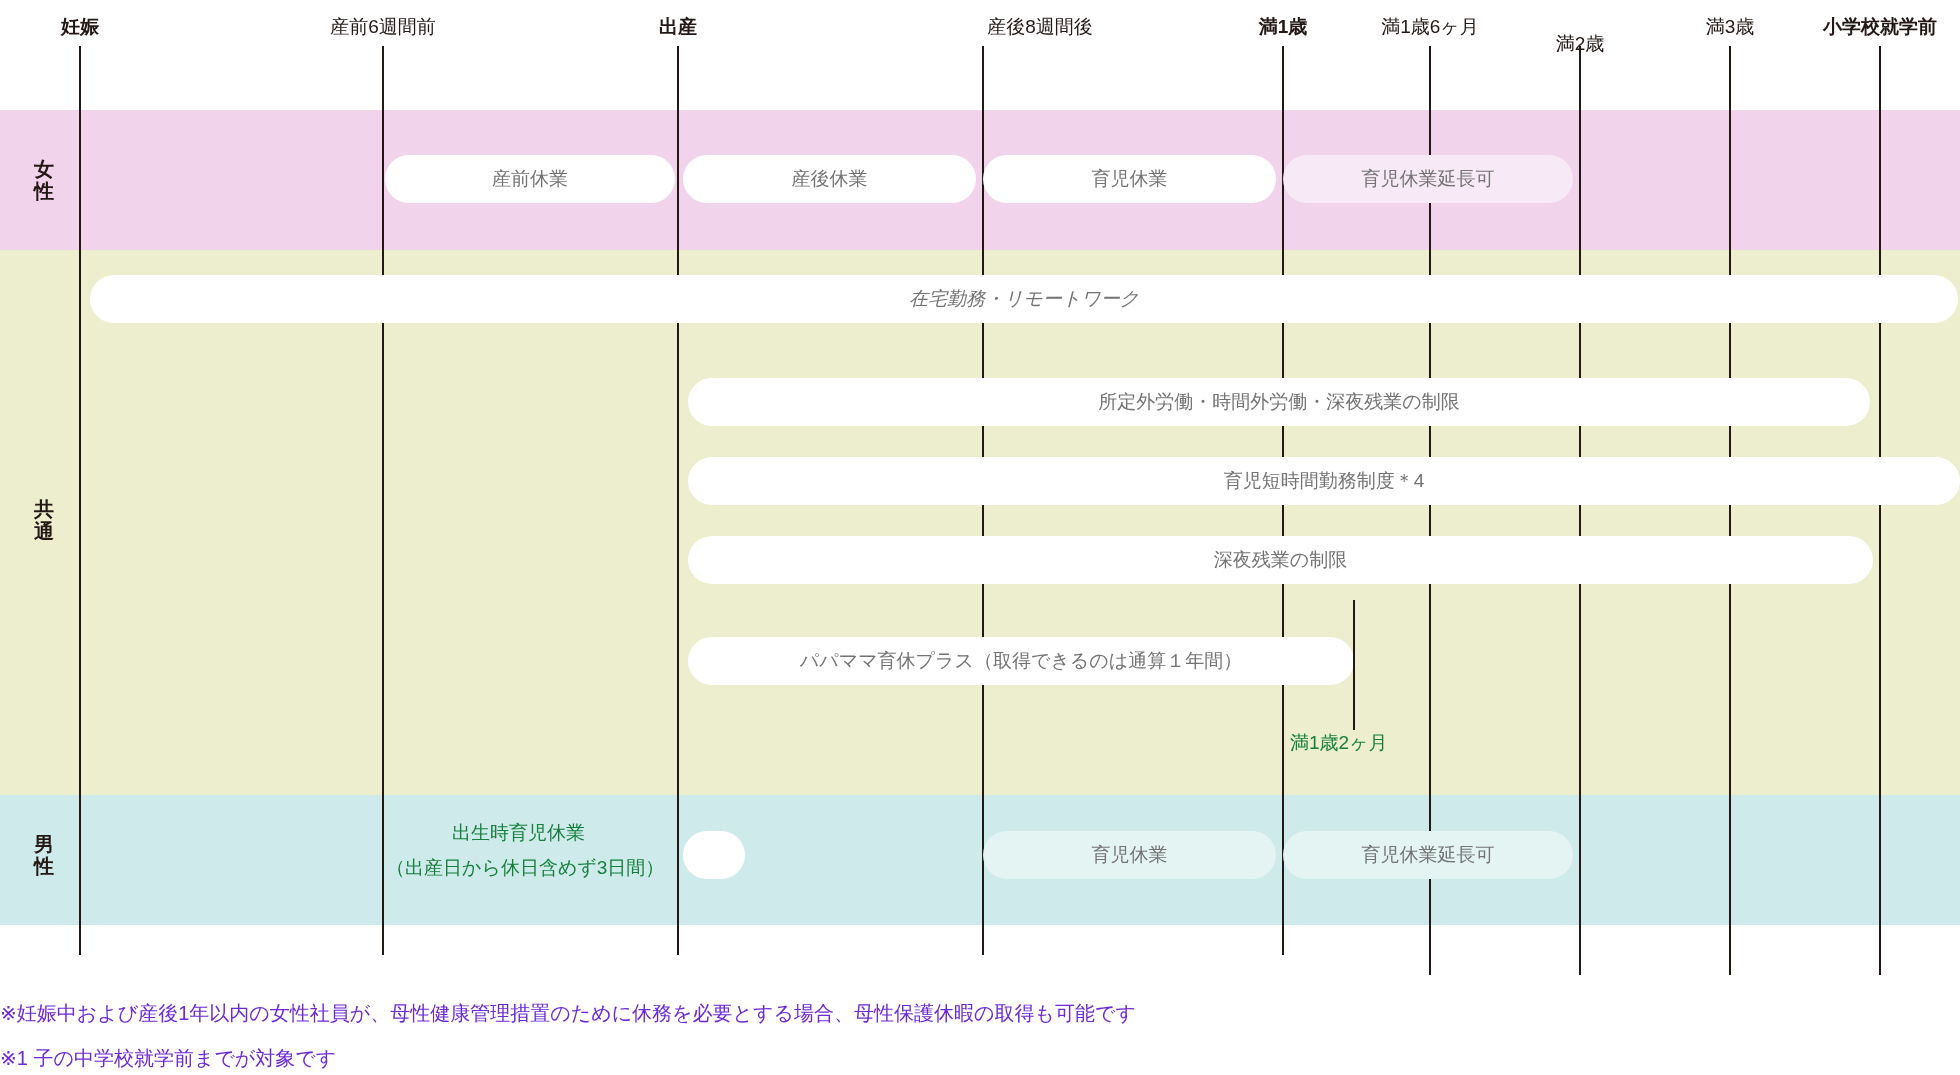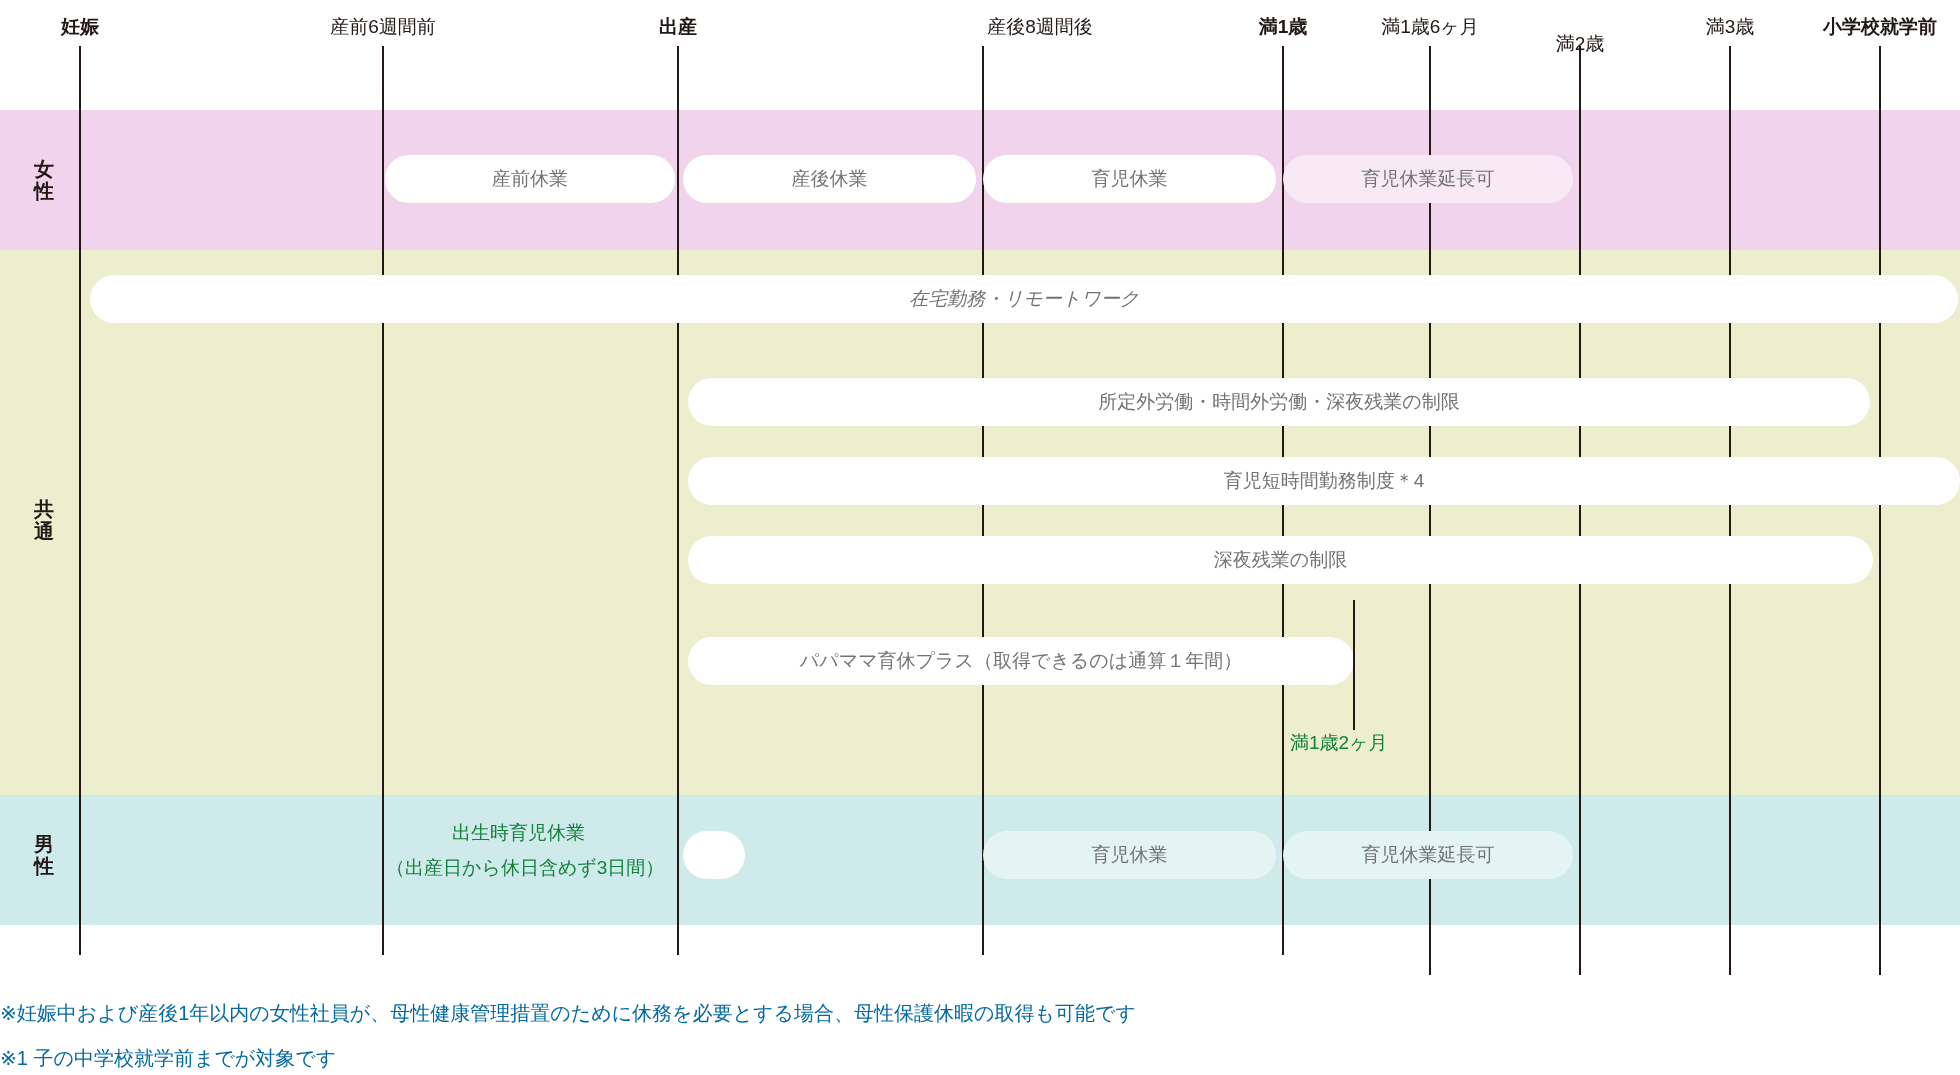--- a/index.html
+++ b/index.html
@@ -70,21 +70,21 @@
     position:absolute;
     font-size:19px;
     white-space:nowrap;
     color:#15803d;
   }
   
   .footnote{
     position:absolute;
     left:0;
     font-size:20px;
-    color:#0369a1;
+    color:#6d28d9;
     white-space:nowrap;
   }
 </style>
 </head>
 <body>
 
 <div id="chart">
 
   <div class="band band-female" style="top:110px;height:140px;"></div>
   <div class="band band-common" style="top:250px;height:545px;"></div>

